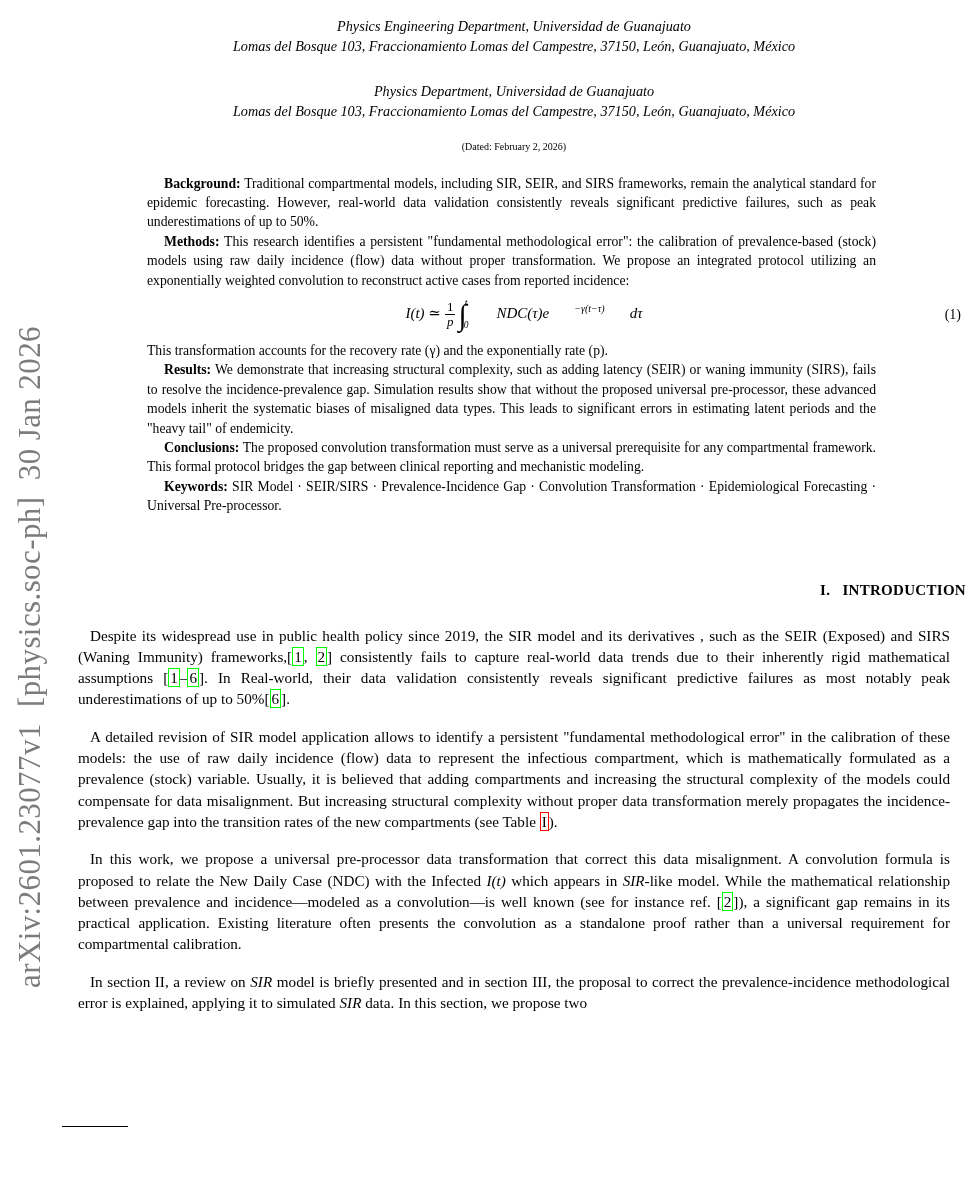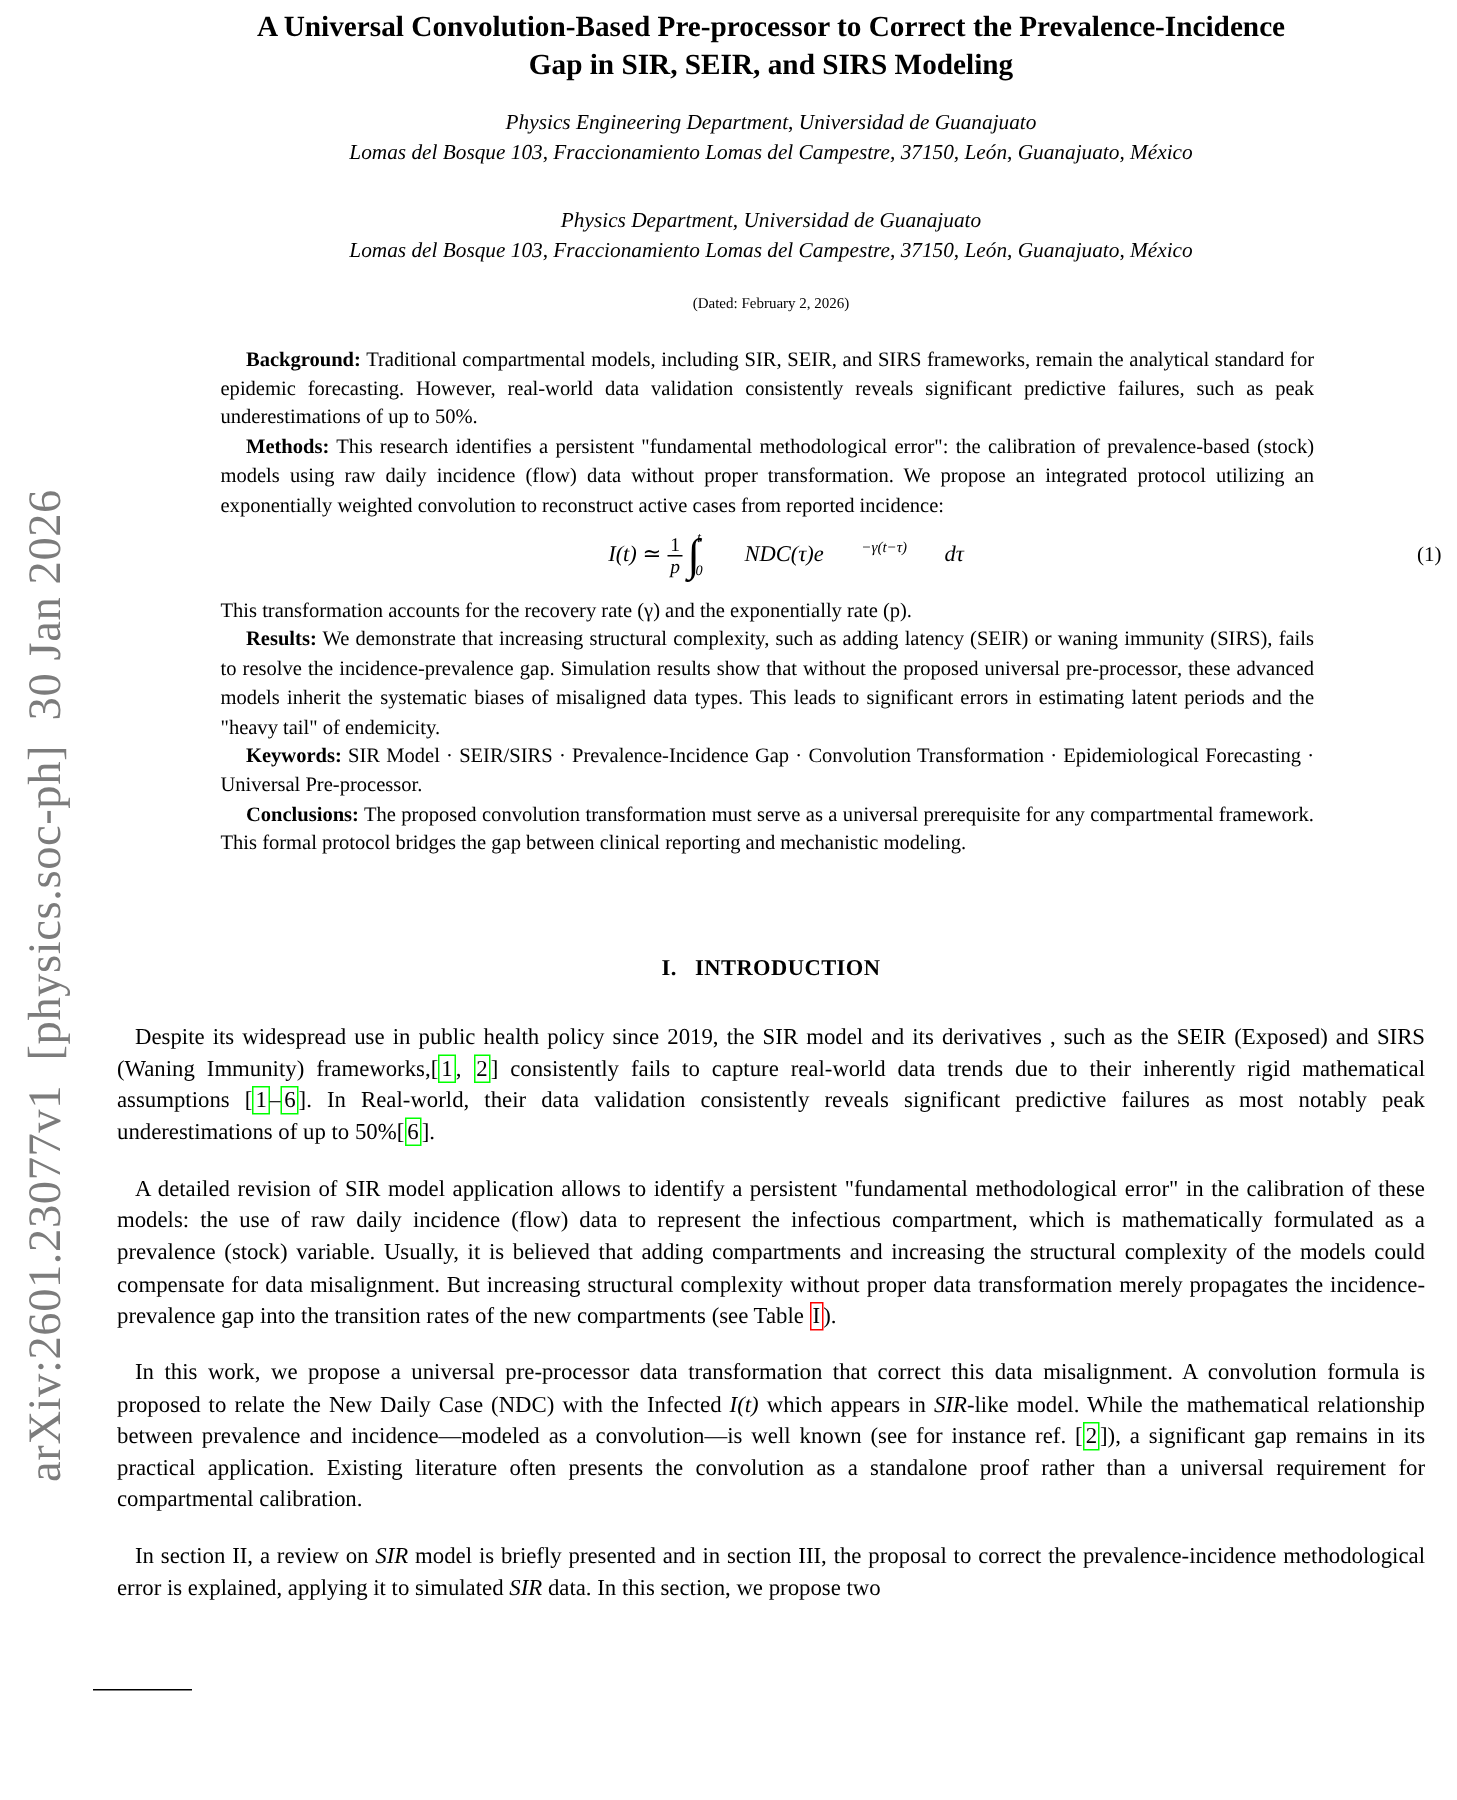--- a/index.html
+++ b/index.html
@@ -75,21 +75,21 @@
   .frac .fden { display: block; font-style: italic; }
   .int-sign { font-size: 30px; font-style: normal; vertical-align: middle; line-height: 1; }
   .int-lims {
     display: inline-flex; flex-direction: column; justify-content: space-between;
     height: 32px; vertical-align: middle;
     font-size: 9.5px; font-style: italic; margin: 0 3px 0 -3px; line-height: 1;
   }
   .exp { font-size: 10px; }
 
   .sec-heading {
-    text-align: center; font-weight: bold; font-size: 15px;
+    text-align: right; font-weight: bold; font-size: 15px;
     margin-top: 66px; letter-spacing: 0.3px;
   }
   .body-text { margin-top: 26px; font-size: 15.2px; line-height: 21.3px; text-align: justify; }
   .body-par { margin: 16px; text-indent: 12px; }
   .seg-cite { border: 1px solid var(--cite, #00ff00); padding: 0 1px; }
   .seg-ref  { border: 1px solid var(--ref, #ff0000); padding: 0 1px; }
   .seg-math { font-style: italic; }
 
   .footnotes { position: absolute; left: 62px; top: 1126px; font-size: 13px; width: 500px; }
   .fn-rule { width: 66px; border-top: 1.5px solid #000; margin-bottom: 26px; }
@@ -104,24 +104,20 @@
 </style>
 </head>
 <body>
 
 <div class="page">
 
   <div class="watermark">arXiv:2601.23077v1  [physics.soc-ph]  30 Jan 2026</div>
 
   <div class="content">
 
-    <div class="title">
-      <span>A Universal Convolution-Based Pre-processor to Correct the Prevalence-Incidence</span><br>
-      <span>Gap in SIR, SEIR, and SIRS Modeling</span>
-    </div>
 
     <div class="author-block first">
       <div class="affil">Physics Engineering Department, Universidad de Guanajuato</div>
       <div class="addr">Lomas del Bosque 103, Fraccionamiento Lomas del Campestre, 37150, León, Guanajuato, México</div>
     </div>
 
     <div class="author-block second">
       <div class="affil">Physics Department, Universidad de Guanajuato</div>
       <div class="addr">Lomas del Bosque 103, Fraccionamiento Lomas del Campestre, 37150, León, Guanajuato, México</div>
     </div>
@@ -135,22 +131,22 @@
       <div class="eq-row">
         <span class="eq-math">I(t) ≃</span><span class="frac"><span class="fnum">1</span><span class="fden">p</span></span><span class="int-sign">∫</span><span class="int-lims">
             <span>t</span>
             <span>0</span>
           </span><span class="eq-math">NDC(τ)e</span><sup class="exp eq-math">−γ(t−τ)</sup><span class="eq-math">dτ</span>
         <span class="eq-number">(1)</span>
       </div>
 
       <p class="abs-par no-indent">This transformation accounts for the recovery rate (γ) and the exponentially rate (p).</p>
       <p class="abs-par"><span class="abs-label">Results:</span> <span>We demonstrate that increasing structural complexity, such as adding latency (SEIR) or waning immunity (SIRS), fails to resolve the incidence-prevalence gap. Simulation results show that without the proposed universal pre-processor, these advanced models inherit the systematic biases of misaligned data types. This leads to significant errors in estimating latent periods and the "heavy tail" of endemicity.</span></p>
+      <p class="abs-par"><span class="abs-label">Conclusions:</span> <span>The proposed convolution transformation must serve as a universal prerequisite for any compartmental framework. This formal protocol bridges the gap between clinical reporting and mechanistic modeling.</span></p>
       <p class="abs-par"><span class="abs-label">Keywords:</span> <span>SIR Model · SEIR/SIRS · Prevalence-Incidence Gap · Convolution Transformation · Epidemiological Forecasting · Universal Pre-processor.</span></p>
-      <p class="abs-par"><span class="abs-label">Conclusions:</span> <span>The proposed convolution transformation must serve as a universal prerequisite for any compartmental framework. This formal protocol bridges the gap between clinical reporting and mechanistic modeling.</span></p>
     </div>
 
     <div class="sec-heading">I.&nbsp;&nbsp;&nbsp;INTRODUCTION</div>
 
     <div class="body-text" id="body-text">
         <p class="body-par"><span>Despite its widespread use in public health policy since 2019, the SIR model and its derivatives , such as the SEIR (Exposed) and SIRS (Waning Immunity) frameworks,[</span><span class="seg-cite">1</span><span>, </span><span class="seg-cite">2</span><span>] consistently fails to capture real-world data trends due to their inherently rigid mathematical assumptions [</span><span class="seg-cite">1</span><span>–</span><span class="seg-cite">6</span><span>]. In Real-world, their data validation consistently reveals significant predictive failures as most notably peak underestimations of up to 50%[</span><span class="seg-cite">6</span><span>].</span></p>
         <p class="body-par"><span>A detailed revision of SIR model application allows to identify a persistent "fundamental methodological error" in the calibration of these models: the use of raw daily incidence (flow) data to represent the infectious compartment, which is mathematically formulated as a prevalence (stock) variable. Usually, it is believed that adding compartments and increasing the structural complexity of the models could compensate for data misalignment. But increasing structural complexity without proper data transformation merely propagates the incidence-prevalence gap into the transition rates of the new compartments (see Table </span><span class="seg-ref">I</span><span>).</span></p>
         <p class="body-par"><span>In this work, we propose a universal pre-processor data transformation that correct this data misalignment. A convolution formula is proposed to relate the New Daily Case (NDC) with the Infected </span><span class="seg-math">I(t)</span><span> which appears in </span><span class="seg-math">SIR</span><span>-like model. While the mathematical relationship between prevalence and incidence—modeled as a convolution—is well known (see for instance ref. [</span><span class="seg-cite">2</span><span>]), a significant gap remains in its practical application. Existing literature often presents the convolution as a standalone proof rather than a universal requirement for compartmental calibration.</span></p>
         <p class="body-par"><span>In section II, a review on </span><span class="seg-math">SIR</span><span> model is briefly presented and in section III, the proposal to correct the prevalence-incidence methodological error is explained, applying it to simulated </span><span class="seg-math">SIR</span><span> data. In this section, we propose two</span></p>
       </div>

